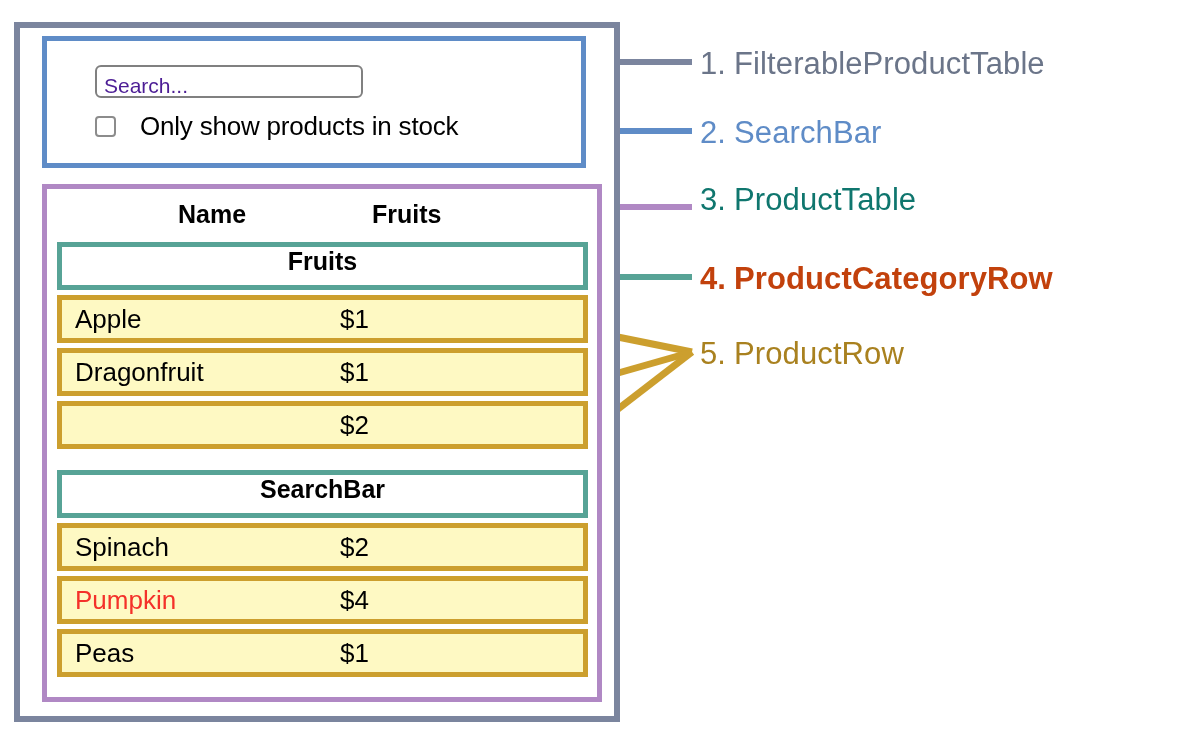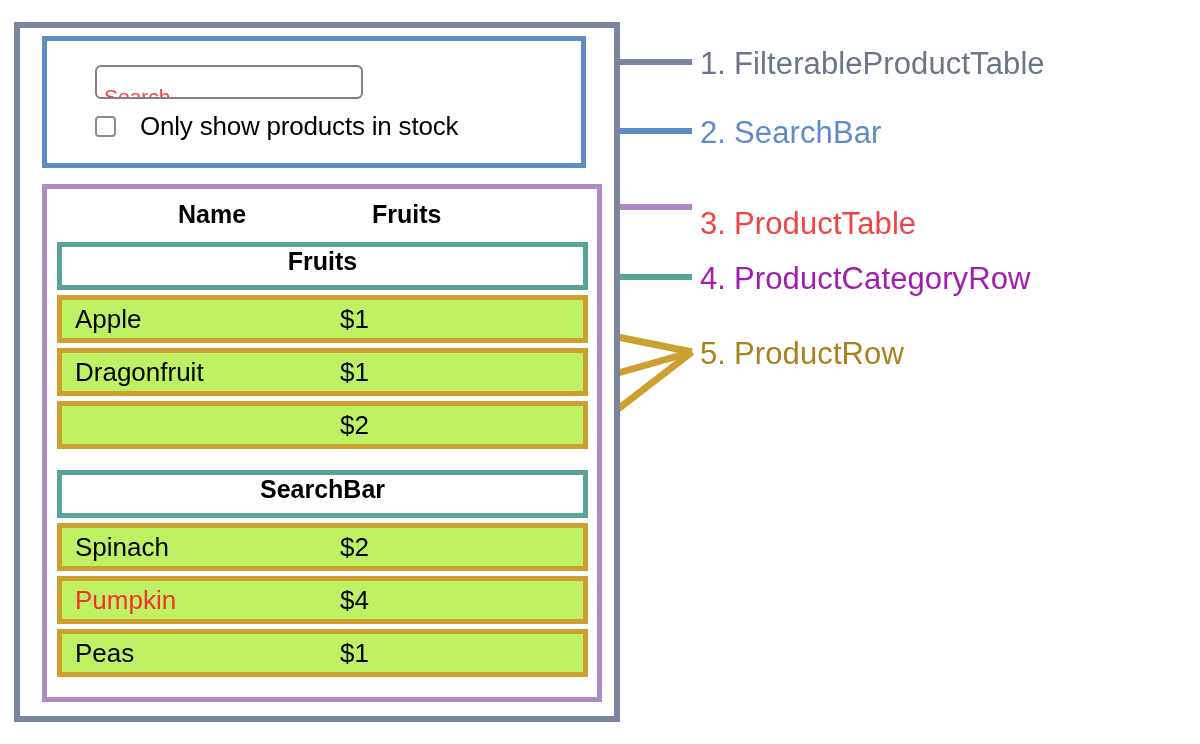--- a/index.html
+++ b/index.html
@@ -57,24 +57,24 @@
   .search-input {
     position: absolute;
     left: 48px;
     top: 24px;
     width: 268px;
     height: 33px;
     box-sizing: border-box;
     border: 2px solid #808080;
     border-radius: 6px;
     background: #ffffff;
-    color: #ef4444;
+    color: #4c1d95;
     font-size: 21px;
     line-height: 29px;
-    padding: 15px 7px;
+    padding: 4px 7px;
     font-family: "Liberation Sans", sans-serif;
     white-space: nowrap;
     overflow: hidden;
   }
   .stock-row {
     position: absolute;
     left: 48px;
     top: 70px;
     display: flex;
     align-items: center;
@@ -153,21 +153,21 @@
     color: #000000;
   }
 
   
   .prod-row {
     position: relative;
     box-sizing: border-box;
     width: 531px;
     height: 48px;
     border: 5px solid #cc9f2e;
-    background: #bef264;
+    background: #fef9c3;
     margin-bottom: 5px;
   }
   .prod-row .p-name {
     position: absolute;
     left: 13px;
     top: 50%;
     transform: translateY(-50%);
     font-size: 26px;
     color: #000000;
     white-space: nowrap;
@@ -278,25 +278,25 @@
   </div>
 
   <div class="legend-item" style="left:700px; top:46px; color:#6b7589;">
     <span class="legend-num">1.</span><span>FilterableProductTable</span>
   </div>
 
   <div class="legend-item" style="left:700px; top:115px; color:#5f8cc7;">
     <span class="legend-num">2.</span><span>SearchBar</span>
   </div>
 
-  <div class="legend-item" style="left:700px; top:206px; color:#ef4444;">
+  <div class="legend-item" style="left:700px; top:182px; color:#0f766e;">
     <span class="legend-num">3.</span><span>ProductTable</span>
   </div>
 
-  <div class="legend-item" style="left:700px; top:261px; color:#a21caf;">
+  <div class="legend-item" style="left:700px; top:261px; color:#c2410c;font-weight:bold;">
     <span class="legend-num">4.</span><span>ProductCategoryRow</span>
   </div>
 
   <div class="legend-item" style="left:700px; top:336px; color:#a9811f;">
     <span class="legend-num">5.</span><span>ProductRow</span>
   </div>
 
 </div>
 
 </body></html>

